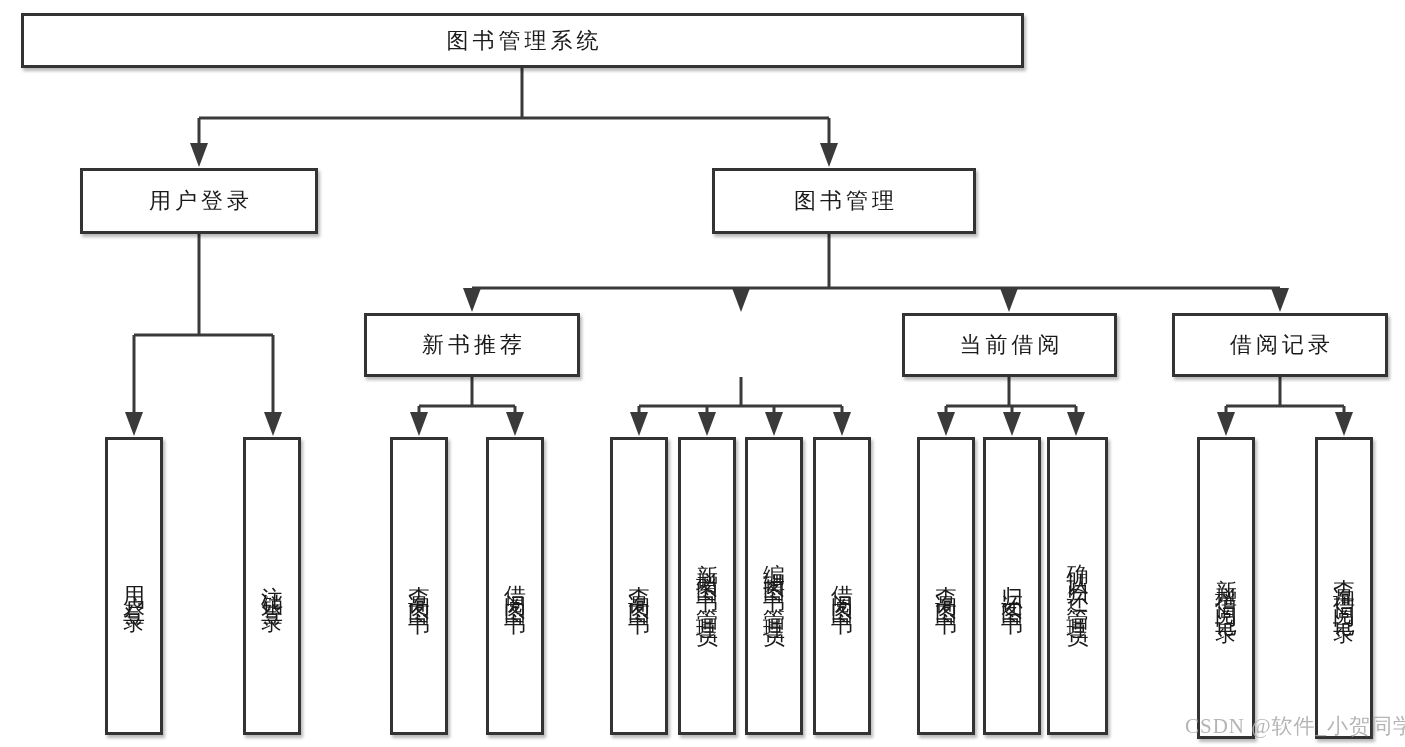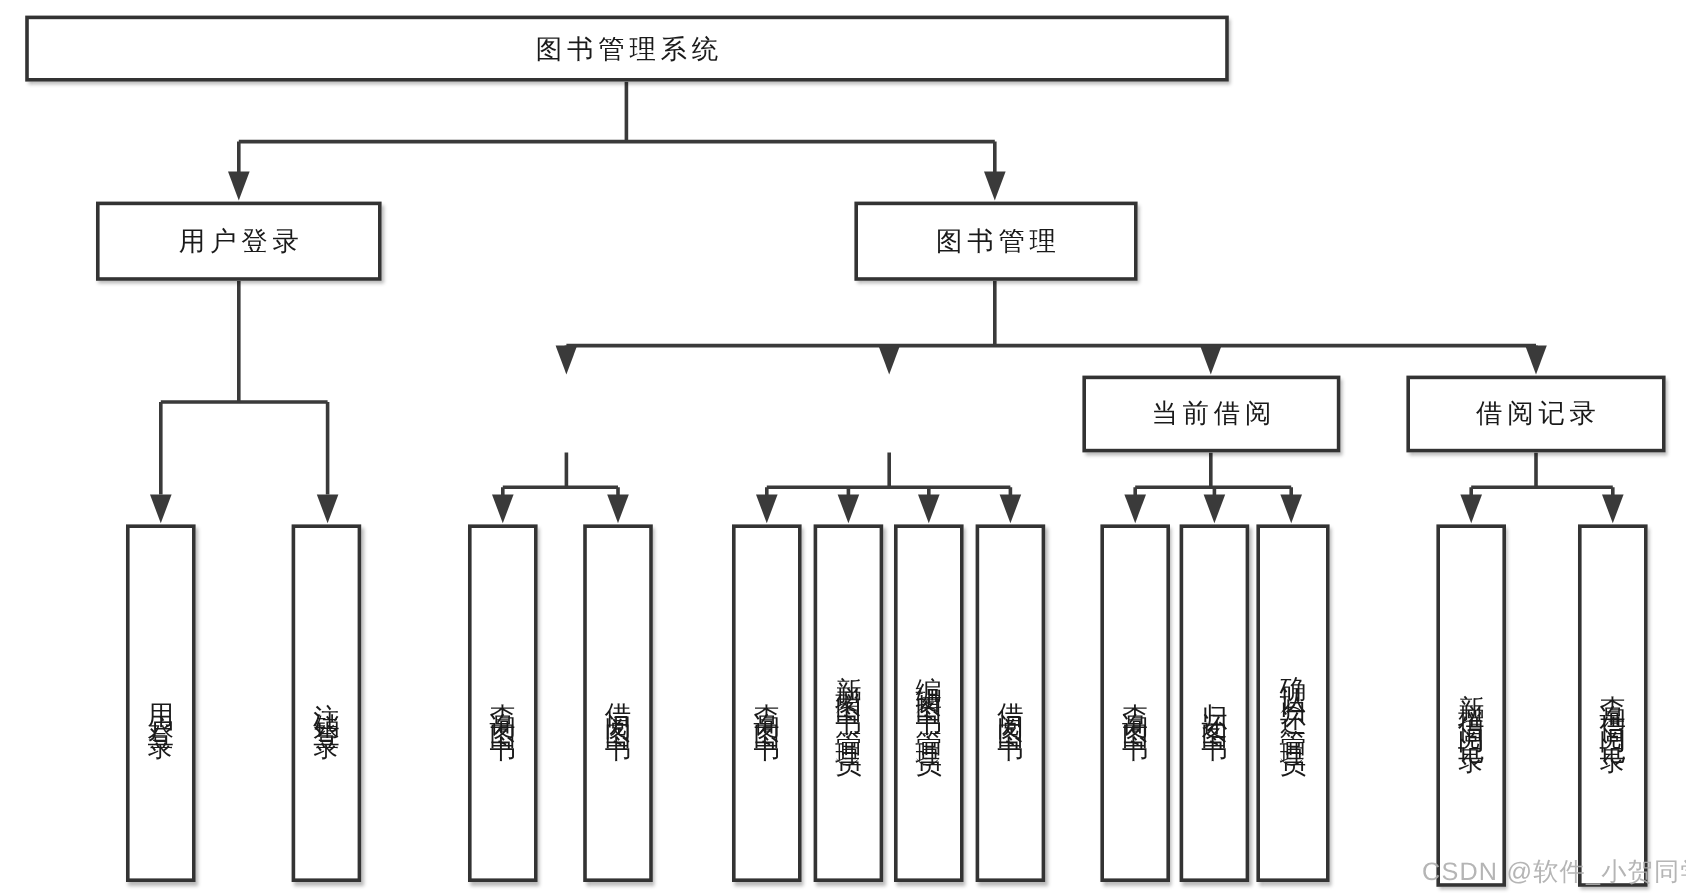--- a/index.html
+++ b/index.html
@@ -8,21 +8,21 @@
     --text:#1a1a1a;
     --bg:#ffffff;
     --watermark:#adadad;
   }
   html,body{margin:0;padding:0;background:var(--bg);}
   .canvas{
     position:relative;
     width:1405px;height:747px;
     background:var(--bg);
     overflow:hidden;
-    font-family:Liberation Sans, sans-serif;
+    font-family:Liberation Serif, serif;
     color:var(--text);
   }
   .connectors{position:absolute;left:0;top:0;width:1405px;height:747px;}
   .connectors path{stroke:var(--line);stroke-width:3;fill:none;}
   .connectors polygon{fill:var(--line);stroke:none;}
   .box{
     position:absolute;
     box-sizing:border-box;
     border:3px solid var(--border);
     background:#ffffff;
@@ -111,24 +111,27 @@
     </g>
   </svg>
 
   <div class="box" style="left:21px;top:13px;width:1003px;height:55px;">
     <span class="h-label">图书管理系统</span>
   </div>
 
   <div class="box" style="left:80px;top:168px;width:238px;height:66px;">
     <span class="h-label">用户登录</span>
   </div>
-  <div class="box" style="left:712px;top:168px;width:236px;height:66px;">
+  <div class="box" style="left:712px;top:168px;width:264px;height:66px;">
     <span class="h-label">图书管理</span>
   </div>
 
+  <div class="box" style="left:364px;top:313px;width:216px;height:64px;">
+    <span class="h-label">新书推荐</span>
+  </div>
   <div class="box" style="left:902px;top:313px;width:215px;height:64px;text-align:center;">
     <span class="h-label">当前借阅</span>
   </div>
   <div class="box" style="left:1172px;top:313px;width:216px;height:64px;">
     <span class="h-label">借阅记录</span>
   </div>
 
   <div class="box v-box" style="left:105px;">
     <span class="v-label">用户登录</span>
   </div>

